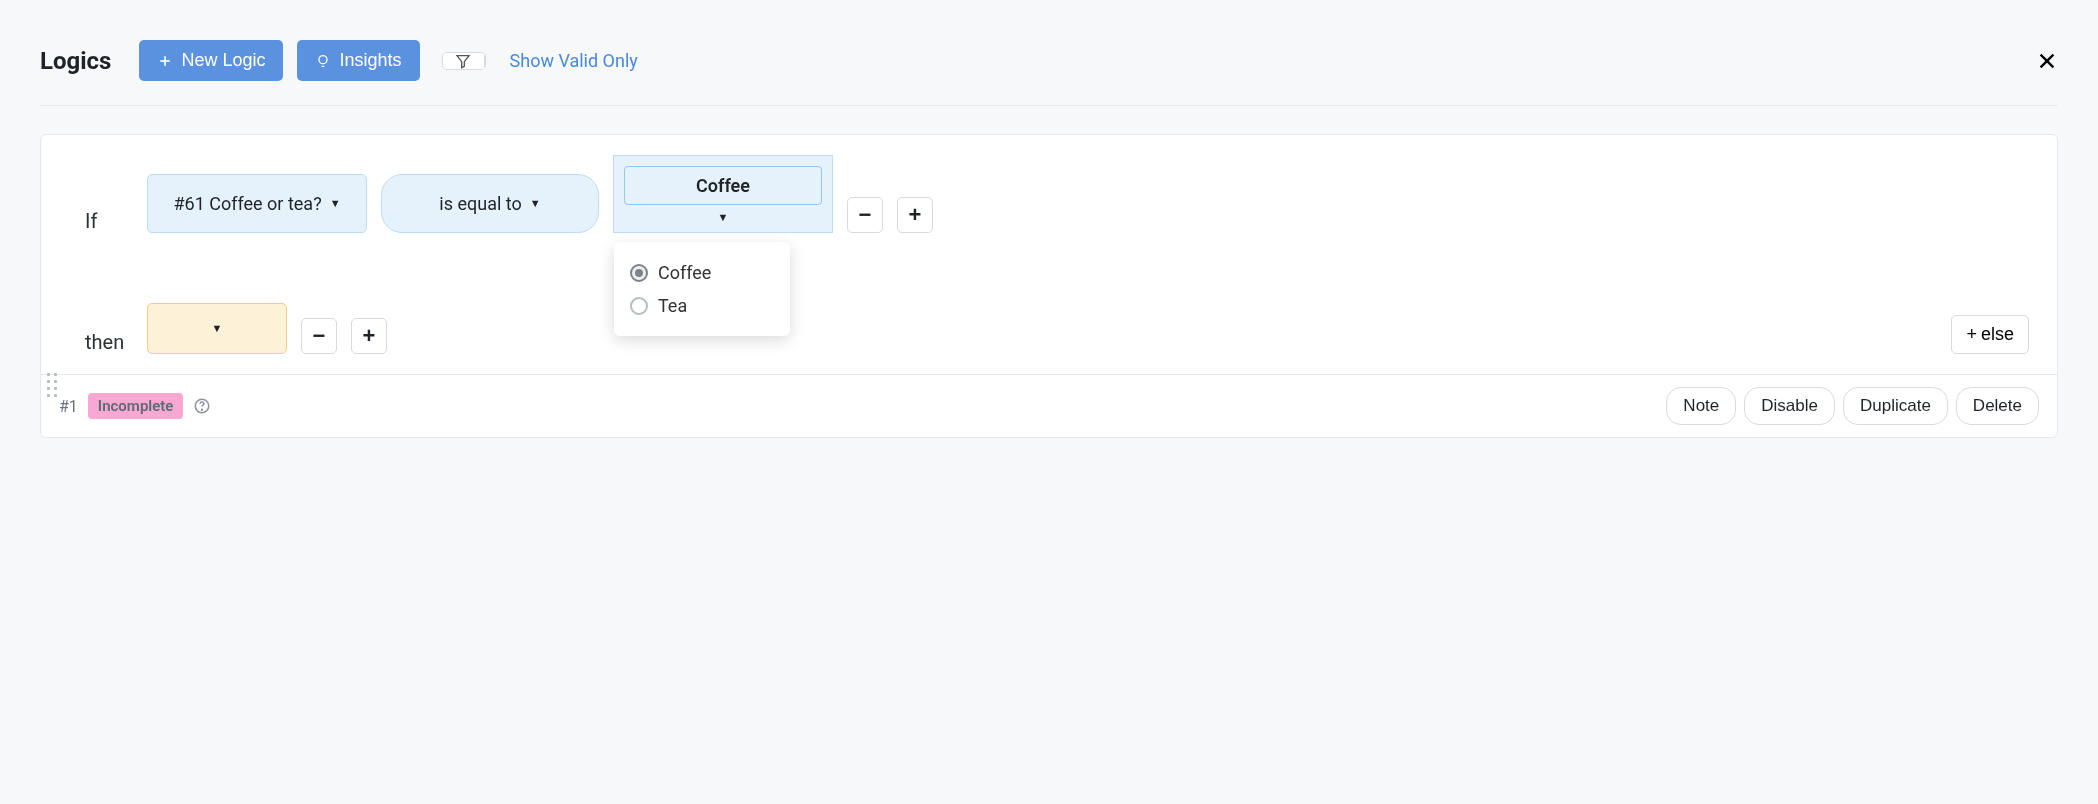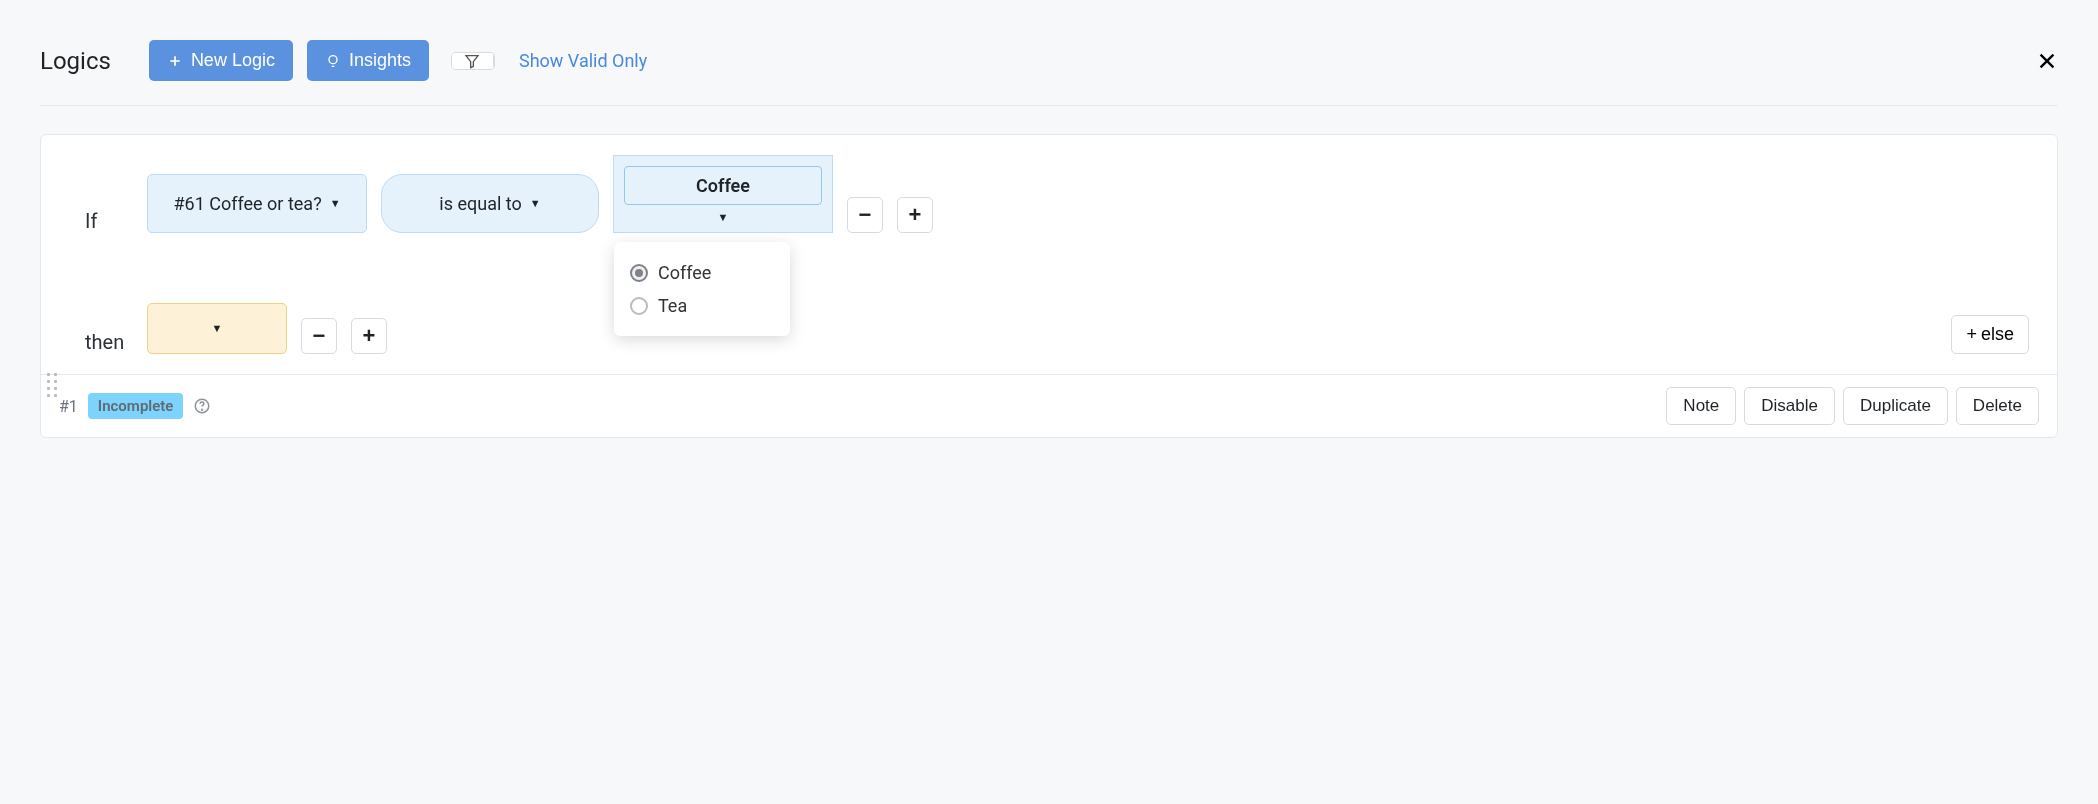--- a/index.html
+++ b/index.html
@@ -13,22 +13,22 @@
   .header {
     display: flex;
     align-items: center;
     gap: 14px;
     padding-bottom: 24px;
     border-bottom: 1px solid #e9ecef;
     margin-bottom: 28px;
   }
   .title {
     font-size: 24px;
-    font-weight: 400;
-    margin-right: 24px;
+    font-weight: 700;
+    margin-right: 14px;
   }
   .btn-primary {
     display: inline-flex;
     align-items: center;
     gap: 8px;
     background: #5a92e0;
     color: #fff;
     border: none;
     border-radius: 5px;
     padding: 10px 18px;
@@ -211,41 +211,41 @@
   }
   .footer {
     border-top: 1px solid #e5e8eb;
     display: flex;
     align-items: center;
     padding: 12px 18px;
     gap: 10px;
   }
   .footer-id { color: #6b7280; font-size: 16px; }
   .badge {
-    background: #7dd3fc;
+    background: #f9a8d4;
     color: #5f6b76;
     padding: 4px 10px;
     border-radius: 4px;
     font-size: 15px;
     font-weight: 600;
   }
   .qmark {
     width: 18px; height: 18px;
     color: #8b939b;
     cursor: pointer;
   }
   .footer-actions {
     margin-left: auto;
     display: flex;
     gap: 8px;
   }
   .footer-btn {
     border: 1px solid #d6dbe0;
     background: #fff;
-    border-radius: 5px;
+    border-radius: 15px;
     padding: 8px 16px;
     font-size: 17px;
     cursor: pointer;
     color: #1f2328;
   }
 </style>
 </head>
 <body>
 
 <div class="header">

